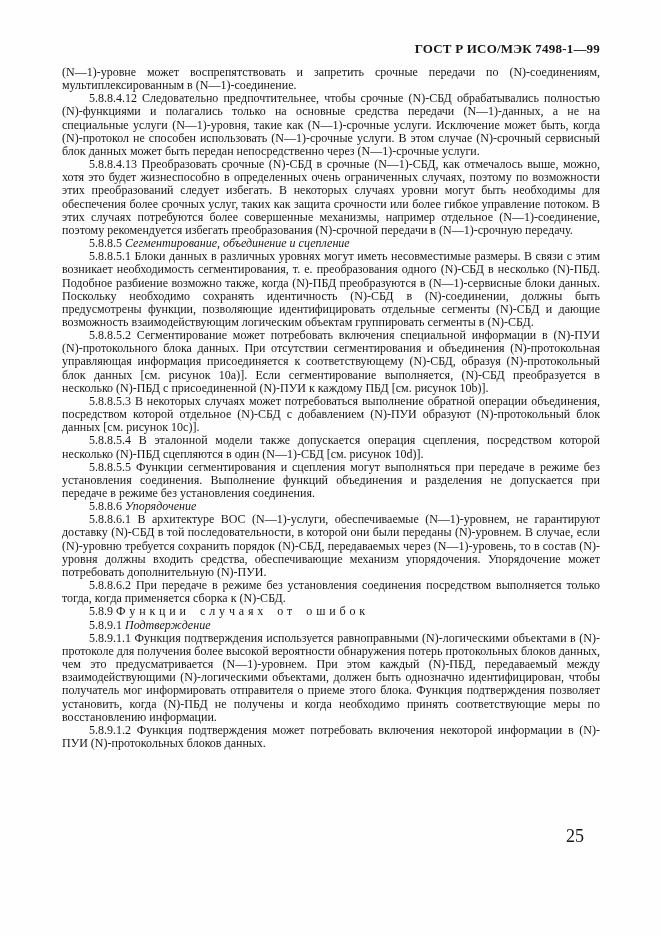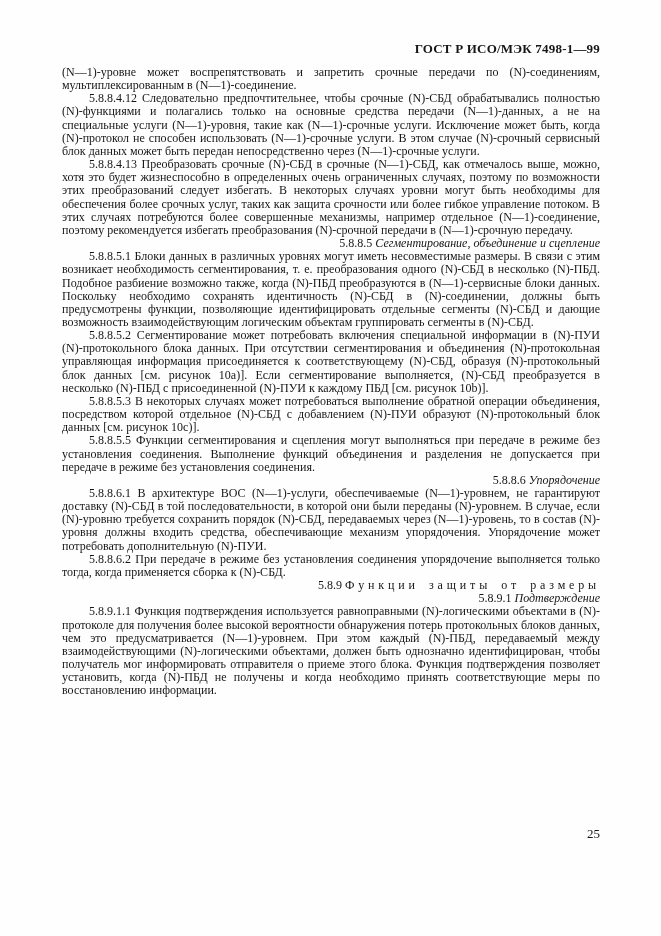--- a/index.html
+++ b/index.html
@@ -37,56 +37,58 @@
     -webkit-hyphens: auto;
   }
   .para {
     margin: 0;
     text-indent: 27px;
   }
   .para.plain {
     text-indent: 0;
   }
   .para.heading {
-    text-align: right;
+    text-align: left;
   }
   .para .num {
     font-style: normal;
   }
   .para.heading-italic .title {
     font-style: italic;
   }
   .para.heading-spaced .title {
     letter-spacing: 0.32em;
     word-spacing: 0.28em;
   }
   .page-number {
     position: absolute;
     top: 826px;
-    right: 61px;
-    font-size: 13px;
+    right: 77px;
+    font-size: 18px;
   }
 </style>
 </head>
 <body>
 
 <div class="page">
   <div class="doc-header">ГОСТ Р ИСО/МЭК 7498-1—99</div>
 
   <div class="content" id="content">
       <p class="para plain">(N—1)-уровне может воспрепятствовать и запретить срочные передачи по (N)-соединениям, мультиплексированным в (N—1)-соединение.</p>
       <p class="para">5.8.8.4.12 Следовательно предпочтительнее, чтобы срочные (N)-СБД обрабатывались полностью (N)-функциями и полагались только на основные средства передачи (N—1)-данных, а не на специальные услуги (N—1)-уровня, такие как (N—1)-срочные услуги. Исключение может быть, когда (N)-протокол не способен использовать (N—1)-срочные услуги. В этом случае (N)-срочный сервисный блок данных может быть передан непосредственно через (N—1)-срочные услуги.</p>
       <p class="para">5.8.8.4.13 Преобразовать срочные (N)-СБД в срочные (N—1)-СБД, как отмечалось выше, можно, хотя это будет жизнеспособно в определенных очень ограниченных случаях, поэтому по возможности этих преобразований следует избегать. В некоторых случаях уровни могут быть необходимы для обеспечения более срочных услуг, таких как защита срочности или более гибкое управление потоком. В этих случаях потребуются более совершенные механизмы, например отдельное (N—1)-соединение, поэтому рекомендуется избегать преобразования (N)-срочной передачи в (N—1)-срочную передачу.</p>
       <p class="para heading heading-italic"><span class="num">5.8.8.5</span> <span class="title">Сегментирование, объединение и сцепление</span></p>
       <p class="para">5.8.8.5.1 Блоки данных в различных уровнях могут иметь несовместимые размеры. В связи с этим возникает необходимость сегментирования, т. е. преобразования одного (N)-СБД в несколько (N)-ПБД. Подобное разбиение возможно также, когда (N)-ПБД преобразуются в (N—1)-сервисные блоки данных. Поскольку необходимо сохранять идентичность (N)-СБД в (N)-соединении, должны быть предусмотрены функции, позволяющие идентифицировать отдельные сегменты (N)-СБД и дающие возможность взаимодействующим логическим объектам группировать сегменты в (N)-СБД.</p>
       <p class="para">5.8.8.5.2 Сегментирование может потребовать включения специальной информации в (N)-ПУИ (N)-протокольного блока данных. При отсутствии сегментирования и объединения (N)-протокольная управляющая информация присоединяется к соответствующему (N)-СБД, образуя (N)-протокольный блок данных [см. рисунок 10a)]. Если сегментирование выполняется, (N)-СБД преобразуется в несколько (N)-ПБД с присоединенной (N)-ПУИ к каждому ПБД [см. рисунок 10b)].</p>
       <p class="para">5.8.8.5.3 В некоторых случаях может потребоваться выполнение обратной операции объединения, посредством которой отдельное (N)-СБД с добавлением (N)-ПУИ образуют (N)-протокольный блок данных [см. рисунок 10c)].</p>
+      <p class="para">5.8.8.5.4 В эталонной модели также допускается операция сцепления, посредством которой несколько (N)-ПБД сцепляются в один (N—1)-СБД [см. рисунок 10d)].</p>
       <p class="para">5.8.8.5.5 Функции сегментирования и сцепления могут выполняться при передаче в режиме без установления соединения. Выполнение функций объединения и разделения не допускается при передаче в режиме без установления соединения.</p>
       <p class="para heading heading-italic"><span class="num">5.8.8.6</span> <span class="title">Упорядочение</span></p>
       <p class="para">5.8.8.6.1 В архитектуре ВОС (N—1)-услуги, обеспечиваемые (N—1)-уровнем, не гарантируют доставку (N)-СБД в той последовательности, в которой они были переданы (N)-уровнем. В случае, если (N)-уровню требуется сохранить порядок (N)-СБД, передаваемых через (N—1)-уровень, то в состав (N)-уровня должны входить средства, обеспечивающие механизм упорядочения. Упорядочение может потребовать дополнительную (N)-ПУИ.</p>
-      <p class="para">5.8.8.6.2 При передаче в режиме без установления соединения упорядочение выполняется только тогда, когда применяется сборка к (N)-СБД.</p>
-      <p class="para heading heading-spaced"><span class="num">5.8.9</span> <span class="title">Функции защиты от размеры</span></p>
+      <p class="para">5.8.8.6.2 При передаче в режиме без установления соединения посредством выполняется только тогда, когда применяется сборка к (N)-СБД.</p>
+      <p class="para heading heading-spaced"><span class="num">5.8.9</span> <span class="title">Функции случаях от ошибок</span></p>
       <p class="para heading heading-italic"><span class="num">5.8.9.1</span> <span class="title">Подтверждение</span></p>
       <p class="para">5.8.9.1.1 Функция подтверждения используется равноправными (N)-логическими объектами в (N)-протоколе для получения более высокой вероятности обнаружения потерь протокольных блоков данных, чем это предусматривается (N—1)-уровнем. При этом каждый (N)-ПБД, передаваемый между взаимодействующими (N)-логическими объектами, должен быть однозначно идентифицирован, чтобы получатель мог информировать отправителя о приеме этого блока. Функция подтверждения позволяет установить, когда (N)-ПБД не получены и когда необходимо принять соответствующие меры по восстановлению информации.</p>
+      <p class="para">5.8.9.1.2 Функция подтверждения может потребовать включения некоторой информации в (N)-ПУИ (N)-протокольных блоков данных.</p>
     </div>
 
   <div class="page-number">25</div>
 </div>
 
 </body></html>

